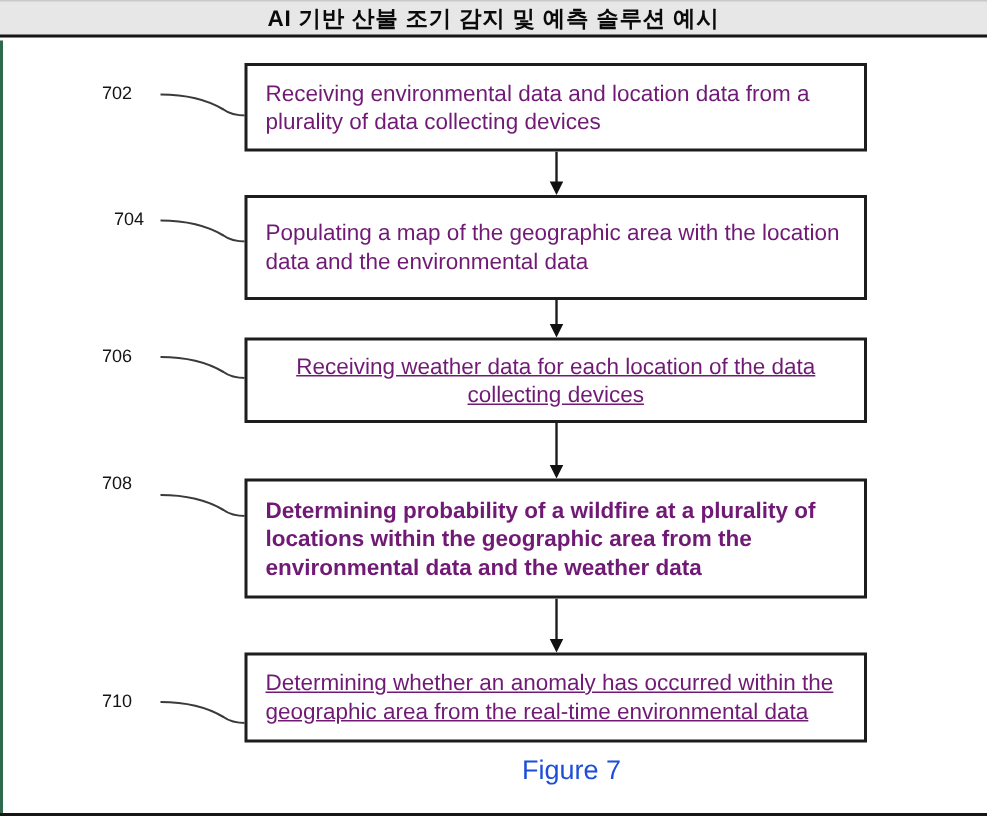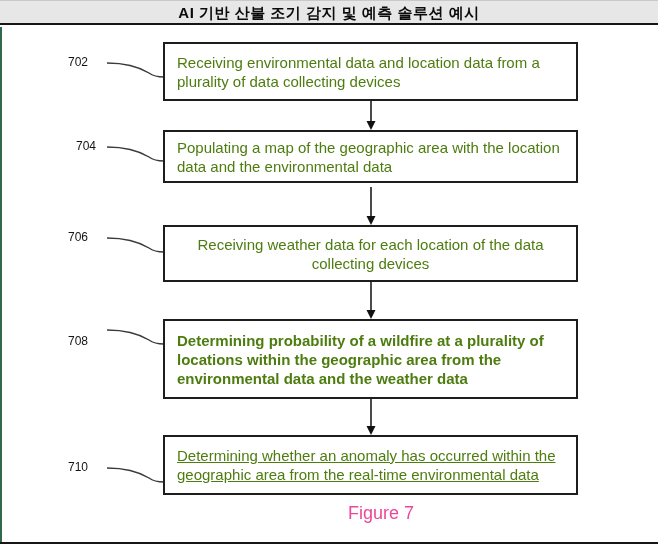--- a/index.html
+++ b/index.html
@@ -55,45 +55,45 @@
     width: 415px;
     box-sizing: border-box;
     border: 2px solid #1d1d1d;
     background: #ffffff;
     display: flex;
     align-items: center;
     justify-content: flex-start;
     padding: 4px 12px;
     font-size: 15px;
     line-height: 19px;
-    color: #4d7c0f;
+    color: #701a75;
   }
   .flow-box.center {
     justify-content: center;
     text-align: center;
     padding: 4px 28px;
   }
   .box-1 { top: 42px;  height: 59px; }
-  .box-2 { top: 130px; height: 53px; }
-  .box-3 { top: 225px; height: 57px; }
+  .box-2 { top: 130px; height: 70px; }
+  .box-3 { top: 225px; height: 57px; text-decoration: underline; }
   .box-4 { top: 319px; height: 80px; font-weight: bold; }
   .box-5 { top: 435px; height: 60px; text-decoration: underline; }
   
   .ref-label {
     position: absolute;
     left: 68px;
     width: 36px;
     text-align: left;
     font-size: 12px;
     color: #141414;
   }
   .ref-1 { top: 55px;  }
   .ref-2 { top: 139px; text-align: center; }
   .ref-3 { top: 230px; }
-  .ref-4 { top: 334px; }
+  .ref-4 { top: 315px; }
   .ref-5 { top: 460px; }
   
   .overlay {
     position: absolute;
     top: 0; left: 0;
     width: 658px; height: 550px;
     pointer-events: none;
   }
   .overlay path {
     fill: none;
@@ -109,21 +109,21 @@
     stroke: none;
   }
   
   .figure-caption {
     position: absolute;
     top: 503px;
     left: 321px;
     width: 120px;
     text-align: center;
     font-size: 18px;
-    color: #ec4899;
+    color: #1d4ed8;
   }
 </style>
 </head>
 <body>
 
 <div class="canvas">
 
   <div class="title-bar">
     <span>AI 기반 산불 조기 감지 및 예측 솔루션 예시</span>
   </div>

